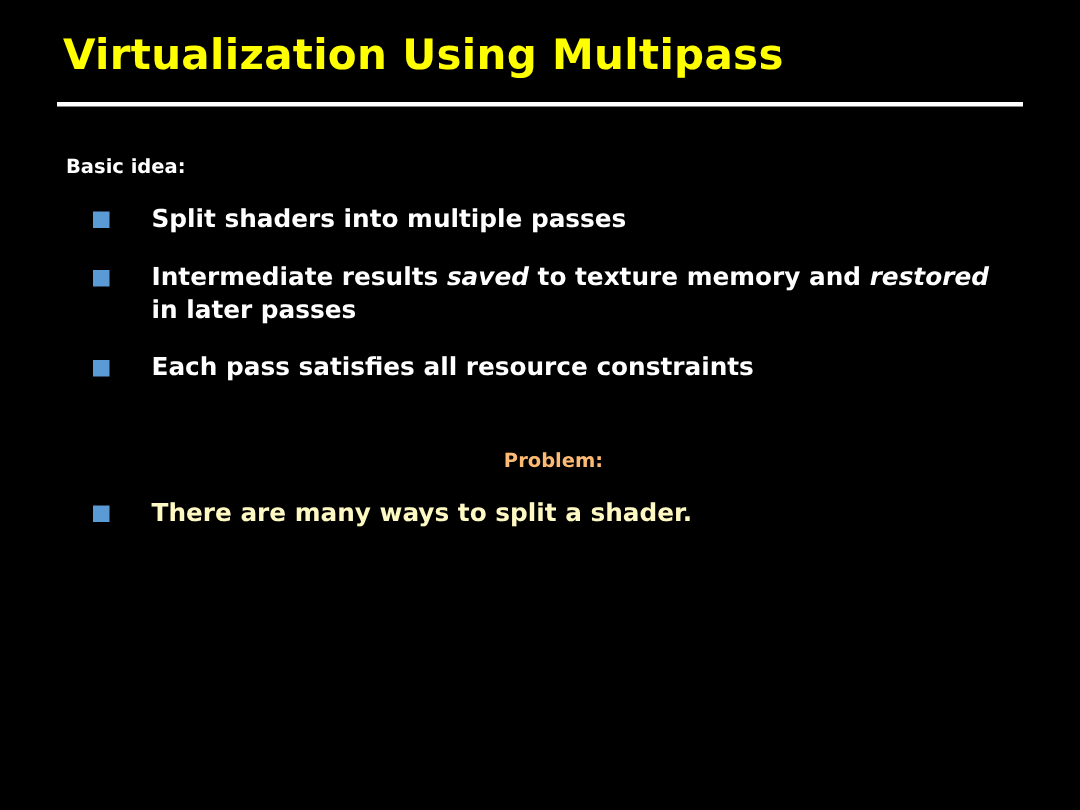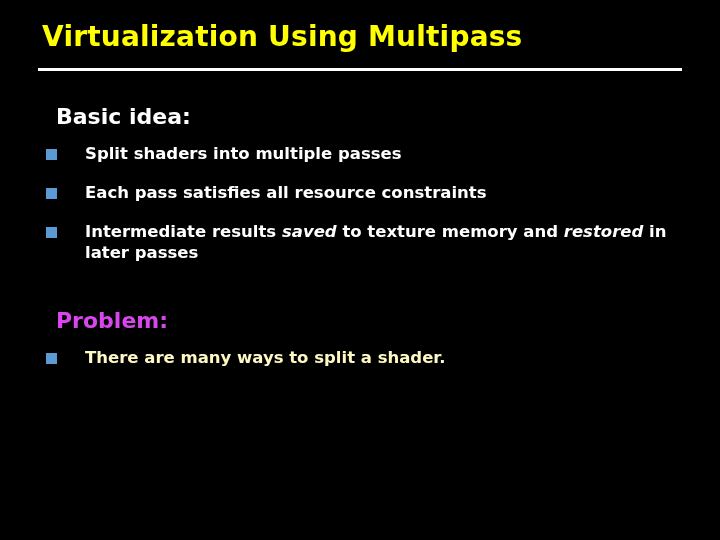--- a/index.html
+++ b/index.html
@@ -41,31 +41,31 @@
     background: #ffffff;
   }
   .body {
     position: absolute;
     left: 44px;
     top: 104px;
     width: 650px;
   }
   .lead {
     color: #ffffff;
-    font-size: 22px;
+    font-size: 13px;
     font-weight: bold;
-    margin: 0 0 14px 12px;
+    margin: 0 0 14px 0;
     font-family: "DejaVu Sans", sans-serif;
   }
   .lead.second {
     margin-top: 44px;
   }
   ul.bullets {
     list-style: none;
-    margin: 0;
+    margin: 16px;
     padding: 0;
   }
   ul.bullets li {
     position: relative;
     padding-left: 41px;
     margin-bottom: 17px;
     color: #ffffff;
     font-size: 16.5px;
     font-weight: bold;
     line-height: 1.32;
@@ -97,29 +97,29 @@
 
     <p class="lead" style="color: rgb(255, 255, 255);">Basic idea:</p>
 
     <ul class="bullets">
       <li style="color: rgb(255, 255, 255);">
         <span class="sq" style="background: rgb(91, 155, 213);"></span>
         <span class="txt"><span>Split shaders into multiple passes</span></span>
       </li>
       <li style="color: rgb(255, 255, 255);">
         <span class="sq" style="background: rgb(91, 155, 213);"></span>
-        <span class="txt"><span>Each pass satisfies all resource constraints</span></span>
+        <span class="txt"><span>Intermediate results </span><span class="em">saved</span><span> to texture memory and </span><span class="em">restored</span><span> in later passes</span></span>
       </li>
       <li style="color: rgb(255, 255, 255);">
         <span class="sq" style="background: rgb(91, 155, 213);"></span>
-        <span class="txt"><span>Intermediate results </span><span class="em">saved</span><span> to texture memory and </span><span class="em">restored</span><span> in later passes</span></span>
+        <span class="txt"><span>Each pass satisfies all resource constraints</span></span>
       </li>
     </ul>
 
-    <p class="lead second" style="color: #d946ef;">Problem:</p>
+    <p class="lead second" style="color: #fdba74; text-align: center;">Problem:</p>
 
     <ul class="bullets">
       <li style="color: #fef9c3;">
         <span class="sq" style="background: rgb(91, 155, 213);"></span>
         <span class="txt"><span>There are many ways to split a shader.</span><br></span>
       </li>
     </ul>
 
   </div>
 </div>

